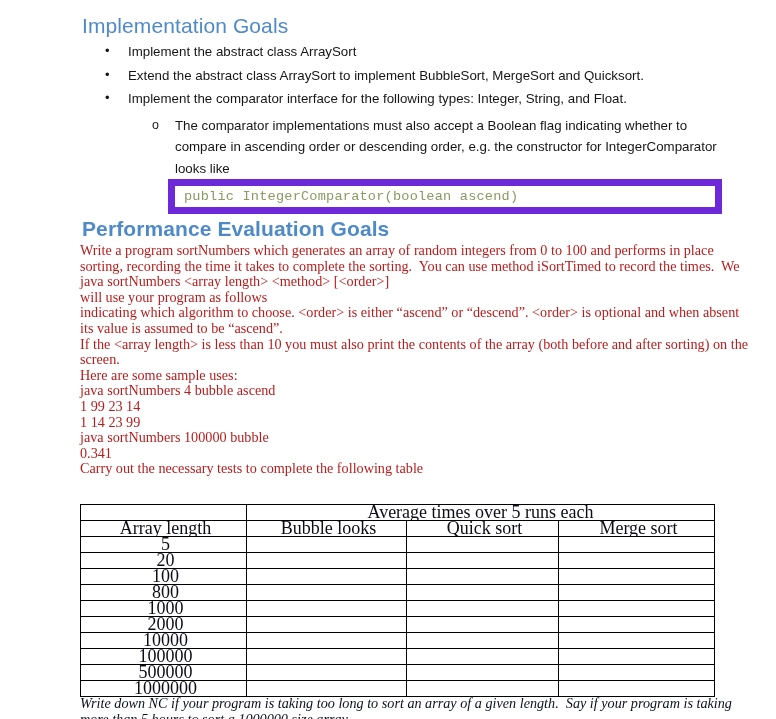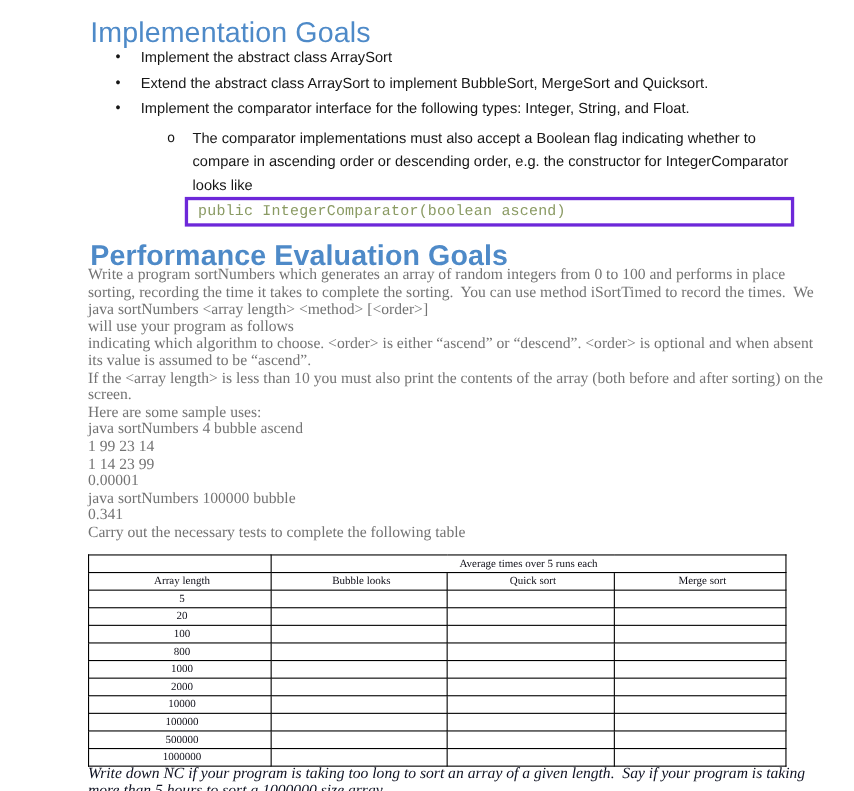--- a/index.html
+++ b/index.html
@@ -17,21 +17,21 @@
   .page {
     position: relative;
     width: 776px;
     height: 719px;
     background: #ffffff;
   }
 
   
   .heading {
     font-family: "Liberation Sans", "DejaVu Sans", sans-serif;
-    font-size: 26px;
+    font-size: 21px;
     font-weight: normal;
     color: #4E8AC8;
     letter-spacing: 0.1px;
     white-space: nowrap;
   }
 
   
   .bullets {
     font-family: "Liberation Sans", "DejaVu Sans", sans-serif;
     font-size: 13.3px;
@@ -65,50 +65,50 @@
     line-height: 21.5px;
   }
   .sub-row .sub-text {
     display: block;
     width: 545px;
   }
 
   
   .code-box {
     box-sizing: border-box;
-    border: 3px solid #6d28d9;
+    border: 7px solid #6d28d9;
     background: #ffffff;
     padding: 3px 0 3px 9px;
     font-family: "Liberation Mono", "DejaVu Sans Mono", monospace;
     font-size: 13.6px;
     color: #8a9a63;
     letter-spacing: 0.2px;
     white-space: pre;
   }
 
   
   .body-text {
     font-family: "Liberation Serif", "DejaVu Serif", serif;
     font-size: 14.2px;
     line-height: 15.6px;
-    color: #737373;
+    color: #b91c1c;
   }
   .body-text p {
     margin: 0;
   }
   .para-block { width: 636px; }
   .line { white-space: pre; }
 
   
   table.times {
     border-collapse: collapse;
     table-layout: fixed;
     width: 635px;
     font-family: "Liberation Serif", "DejaVu Serif", serif;
-    font-size: 10px;
+    font-size: 18px;
     color: #0d0d17;
   }
   table.times td, table.times th {
     border: 1px solid #000000;
     height: 15px;
     padding: 0px 0 0px 4px;
     font-weight: normal;
     text-align: center;
     vertical-align: top;
     line-height: 15px;
@@ -177,21 +177,20 @@
     <p class="line">java sortNumbers &lt;array length&gt; &lt;method&gt; [&lt;order&gt;]</p>
     <p class="line">will use your program as follows</p>
     <p class="line">indicating which algorithm to choose. &lt;order&gt; is either “ascend” or “descend”. &lt;order&gt; is optional and when absent</p>
     <p class="line">its value is assumed to be “ascend”.</p>
     <p class="line">If the &lt;array length&gt; is less than 10 you must also print the contents of the array (both before and after sorting) on the</p>
     <p class="line">screen.</p>
     <p class="line">Here are some sample uses:</p>
     <p class="line">java sortNumbers 4 bubble ascend</p>
     <p class="line">1 99 23 14</p>
     <p class="line">1 14 23 99</p>
-    <p class="line">0.00001</p>
     <p class="line">java sortNumbers 100000 bubble</p>
     <p class="line">0.341</p>
     <p class="line">Carry out the necessary tests to complete the following table</p>
   </div>
 
   <div class="pos" style="left:80px; top:504px;">
     <table class="times">
       <colgroup>
         <col class="col-a">
           <col class="col-b">

